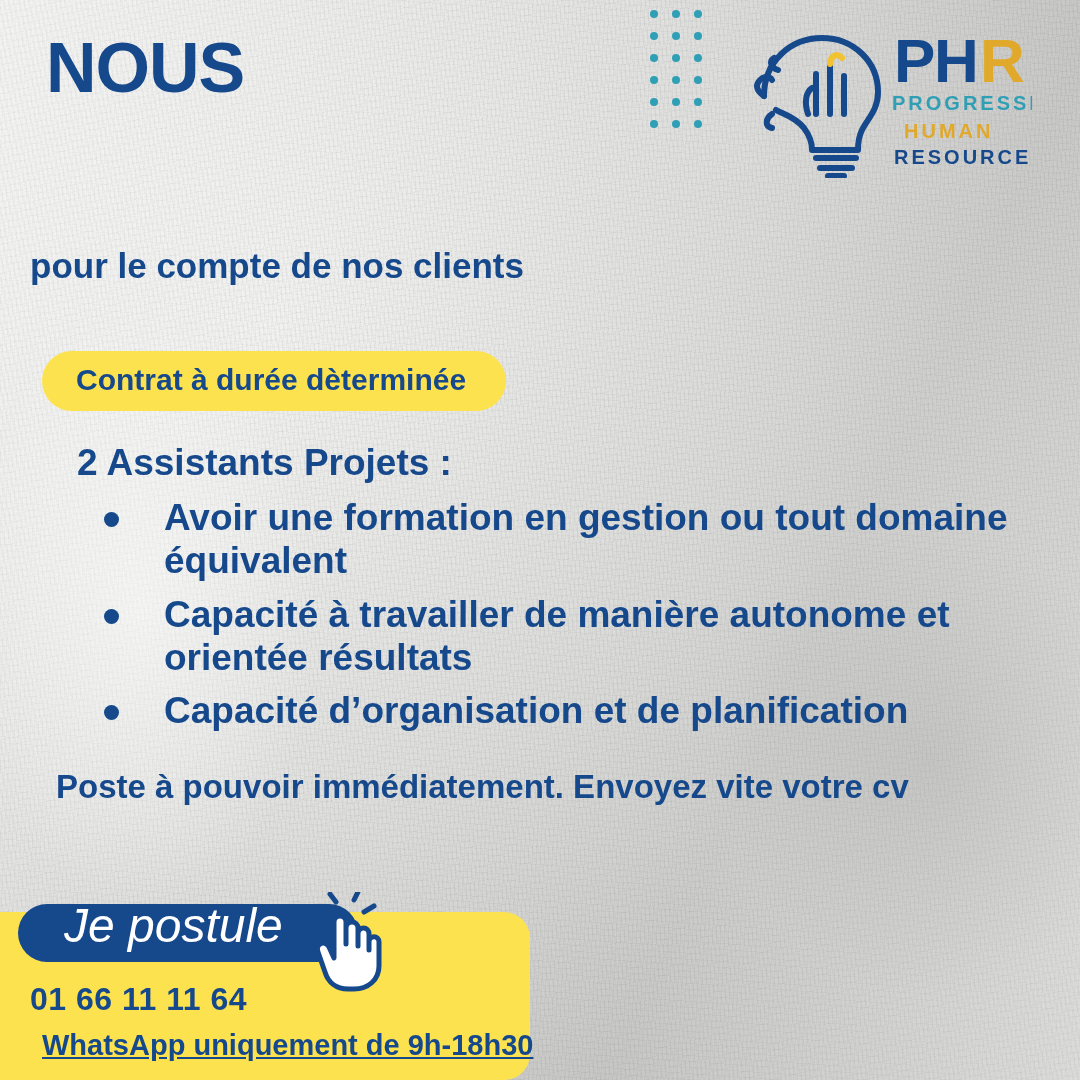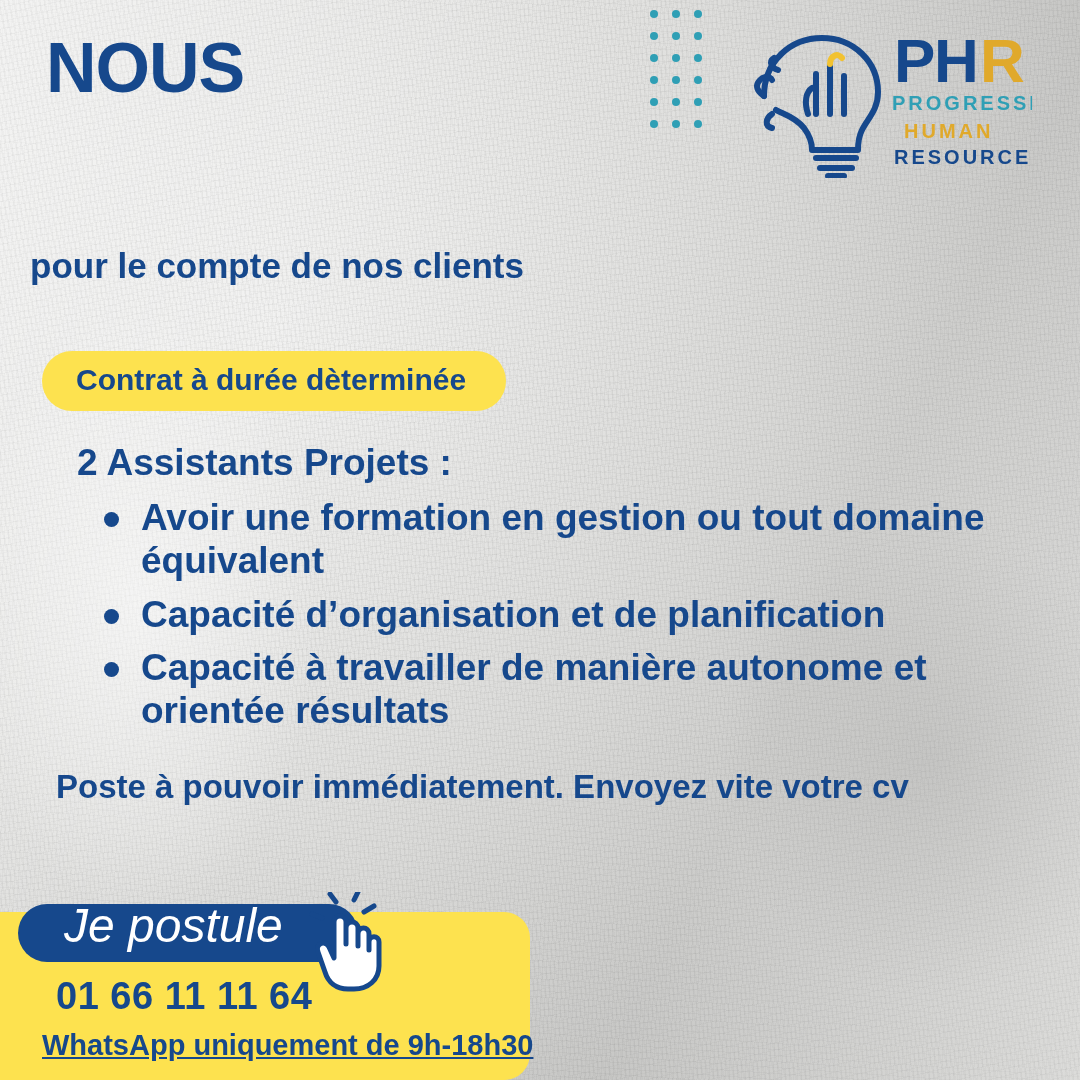--- a/index.html
+++ b/index.html
@@ -130,20 +130,21 @@
   .bullet .dot {
     flex: 0 0 auto;
     width: 15px;
     height: 15px;
     border-radius: 50%;
     background: #16488c;
     margin: 16px 22px 0 0;
   }
   .bullet .txt {
     flex: 1 1 auto;
+    margin-left: 23px;
   }
 
   .closing {
     position: absolute;
     left: 56px;
     top: 768px;
     width: 980px;
     color: #16488c;
     font-weight: bold;
     font-size: 33px;
@@ -180,25 +181,25 @@
   }
   .hand-icon {
     position: absolute;
     left: 306px;
     bottom: 88px;
     width: 90px;
     height: 100px;
   }
   .phone {
     position: absolute;
-    left: 56px;
+    left: 30px;
     bottom: 62px;
     color: #16488c;
     font-weight: bold;
-    font-size: 38px;
+    font-size: 32px;
     letter-spacing: 0.5px;
   }
   .whatsapp {
     position: absolute;
     left: 42px;
     bottom: 18px;
     color: #16488c;
     font-weight: bold;
     font-size: 29px;
     text-decoration: underline;
@@ -282,25 +283,25 @@
 
   <div class="job-title">2 Assistants  Projets :</div>
 
   <div class="bullets">
     <div class="bullet">
       <span class="dot"></span>
       <span class="txt">Avoir une formation en gestion ou tout domaine équivalent</span>
     </div>
     <div class="bullet">
       <span class="dot"></span>
-      <span class="txt">Capacité d’organisation et de planification</span>
+      <span class="txt">Capacité à travailler de manière autonome et orientée résultats</span>
     </div>
     <div class="bullet">
       <span class="dot"></span>
-      <span class="txt">Capacité à travailler de manière autonome et orientée résultats</span>
+      <span class="txt">Capacité d’organisation et de planification</span>
     </div>
   </div>
 
   <div class="closing">Poste à pouvoir immédiatement. Envoyez vite votre cv</div>
 
   <div class="yellow-block"></div>
   <div class="cta"></div>
   <div class="cta-label">Je postule</div>
 
   <svg class="hand-icon" viewBox="0 0 90 100">

